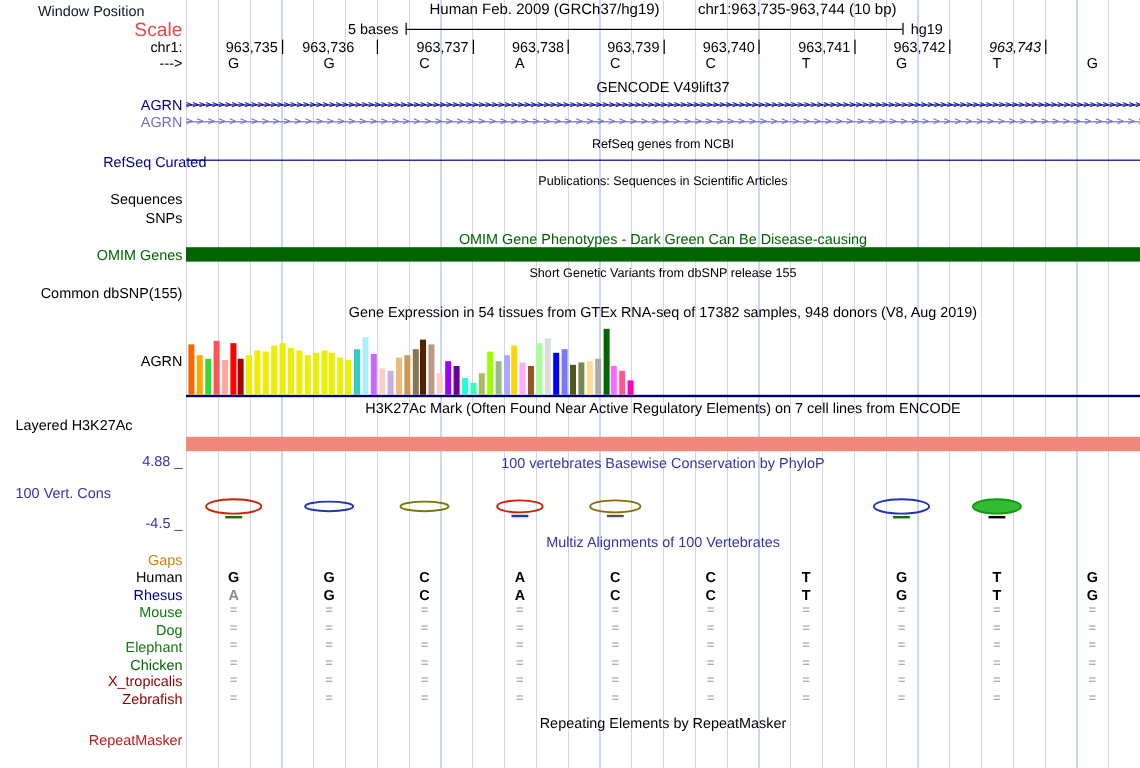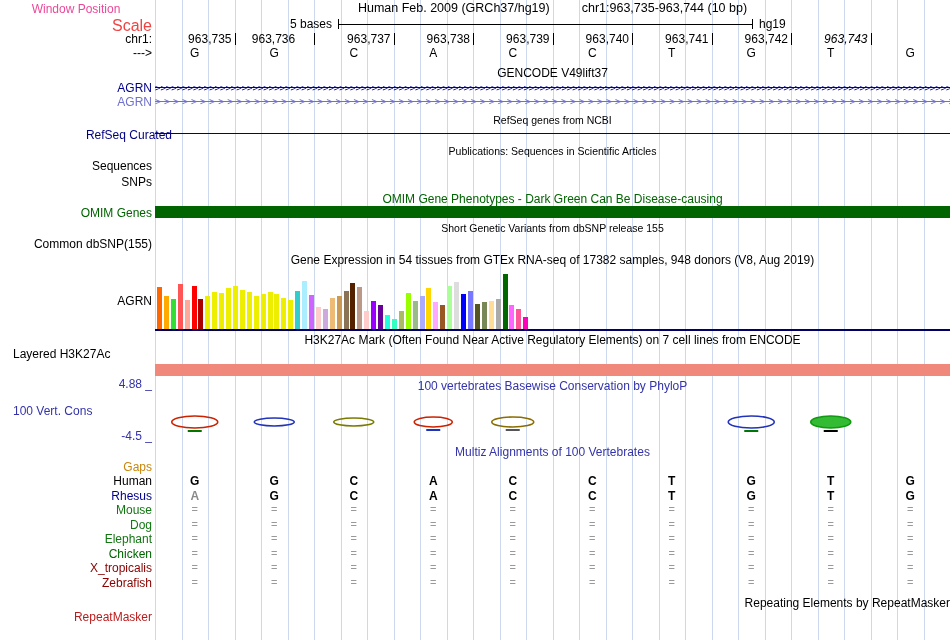--- a/index.html
+++ b/index.html
@@ -35,21 +35,21 @@
     <span>chr1:963,735-963,744 (10 bp)</span>
   </div>
 
   <div class="scale-bar">
     <span class="scale-text">5 bases</span>
     <div class="scale-line"></div>
     <div class="scale-tick scale-tick-l"></div>
     <div class="scale-tick scale-tick-r"></div>
     <span class="genome-text">hg19</span>
   </div>
-<div style="position: absolute; top: 2px; left: 0px; width: 152px; color: #ec4899; font-size: 12px; white-space: nowrap; text-align: center;">Window Position</div>
+<div style="position: absolute; top: 2px; left: 0px; width: 152px; color: #0f172a; font-size: 12px; white-space: nowrap; text-align: center;">Window Position</div>
     <div style="position: absolute; top: 17px; left: 0px; width: 152px; color: #ef4444; font-size: 16px; white-space: nowrap; text-align: right;">Scale</div>
     <div style="position: absolute; top: 32px; left: 0px; width: 152px; color: rgb(0, 0, 0); font-size: 12px; white-space: nowrap; text-align: right;">chr1:</div>
     <div style="position: absolute; top: 46px; left: 0px; width: 152px; color: rgb(0, 0, 0); font-size: 12px; white-space: nowrap; text-align: right;">---&gt;</div>
     <div style="position: absolute; top: 81px; left: 0px; width: 152px; color: rgb(0, 0, 139); font-size: 12px; white-space: nowrap; text-align: right;">AGRN</div>
     <div style="position: absolute; top: 95px; left: 0px; width: 152px; color: rgb(112, 112, 208); font-size: 12px; white-space: nowrap; text-align: right;">AGRN</div>
     <div style="position: absolute; top: 128px; left: 0px; width: 172px; color: rgb(0, 0, 128); font-size: 12px; white-space: nowrap; text-align: right;">RefSeq Curated</div>
     <div style="position: absolute; top: 159px; left: 0px; width: 152px; color: rgb(0, 0, 0); font-size: 12px; white-space: nowrap; text-align: right;">Sequences</div>
     <div style="position: absolute; top: 175px; left: 0px; width: 152px; color: rgb(0, 0, 0); font-size: 12px; white-space: nowrap; text-align: right;">SNPs</div>
     <div style="position: absolute; top: 206px; left: 0px; width: 152px; color: rgb(0, 100, 0); font-size: 12px; white-space: nowrap; text-align: right;">OMIM Genes</div>
     <div style="position: absolute; top: 237px; left: 0px; width: 152px; color: rgb(0, 0, 0); font-size: 12px; white-space: nowrap; text-align: right;">Common dbSNP(155)</div>
@@ -70,21 +70,21 @@
     <div style="position: absolute; top: 610px; left: 0px; width: 152px; color: #b91c1c; font-size: 12px; white-space: nowrap; text-align: right;">RepeatMasker</div>
     <div style="position: absolute; top: 66px; left: 155px; width: 795px; text-align: center; color: rgb(0, 0, 0); font-size: 12px; white-space: nowrap;">GENCODE V49lift37</div>
     <div style="position: absolute; top: 114px; left: 155px; width: 795px; text-align: center; color: rgb(0, 0, 0); font-size: 10.5px; white-space: nowrap;">RefSeq genes from NCBI</div>
     <div style="position: absolute; top: 145px; left: 155px; width: 795px; text-align: center; color: rgb(0, 0, 0); font-size: 10.5px; white-space: nowrap;">Publications: Sequences in Scientific Articles</div>
     <div style="position: absolute; top: 192px; left: 155px; width: 795px; text-align: center; color: rgb(0, 100, 0); font-size: 12px; white-space: nowrap;">OMIM Gene Phenotypes - Dark Green Can Be Disease-causing</div>
     <div style="position: absolute; top: 222px; left: 155px; width: 795px; text-align: center; color: rgb(0, 0, 0); font-size: 10.5px; white-space: nowrap;">Short Genetic Variants from dbSNP release 155</div>
     <div style="position: absolute; top: 253px; left: 155px; width: 795px; text-align: center; color: rgb(0, 0, 0); font-size: 12px; white-space: nowrap;">Gene Expression in 54 tissues from GTEx RNA-seq of 17382 samples, 948 donors (V8, Aug 2019)</div>
     <div style="position: absolute; top: 333px; left: 155px; width: 795px; text-align: center; color: rgb(0, 0, 0); font-size: 12px; white-space: nowrap;">H3K27Ac Mark (Often Found Near Active Regulatory Elements) on 7 cell lines from ENCODE</div>
     <div style="position: absolute; top: 379px; left: 155px; width: 795px; text-align: center; color: rgb(51, 51, 170); font-size: 12px; white-space: nowrap;">100 vertebrates Basewise Conservation by PhyloP</div>
     <div style="position: absolute; top: 445px; left: 155px; width: 795px; text-align: center; color: rgb(51, 51, 170); font-size: 12px; white-space: nowrap;">Multiz Alignments of 100 Vertebrates</div>
-    <div style="position: absolute; top: 596px; left: 155px; width: 795px; text-align: right; color: rgb(0, 0, 0); font-size: 12px; white-space: nowrap;">Repeating Elements by RepeatMasker</div>
+    <div style="position: absolute; top: 596px; left: 155px; width: 795px; text-align: center; color: rgb(0, 0, 0); font-size: 12px; white-space: nowrap;">Repeating Elements by RepeatMasker</div>
     <div style="position: absolute; top: 32px; left: 156.5px; width: 75px; text-align: right; font-size: 12px;">963,735</div>
     <div style="position: absolute; top: 33px; left: 234.5px; width: 1px; height: 12px; background: rgb(0, 0, 0);"></div>
     <div style="position: absolute; top: 32px; left: 236px; width: 75px; text-align: center; font-size: 12px;">963,736</div>
     <div style="position: absolute; top: 33px; left: 314px; width: 1px; height: 12px; background: rgb(0, 0, 0);"></div>
     <div style="position: absolute; top: 32px; left: 315.5px; width: 75px; text-align: right; font-size: 12px;">963,737</div>
     <div style="position: absolute; top: 33px; left: 393.5px; width: 1px; height: 12px; background: rgb(0, 0, 0);"></div>
     <div style="position: absolute; top: 32px; left: 395px; width: 75px; text-align: right; font-size: 12px;">963,738</div>
     <div style="position: absolute; top: 33px; left: 473px; width: 1px; height: 12px; background: rgb(0, 0, 0);"></div>
     <div style="position: absolute; top: 32px; left: 474.5px; width: 75px; text-align: right; font-size: 12px;">963,739</div>
     <div style="position: absolute; top: 33px; left: 552.5px; width: 1px; height: 12px; background: rgb(0, 0, 0);"></div>

